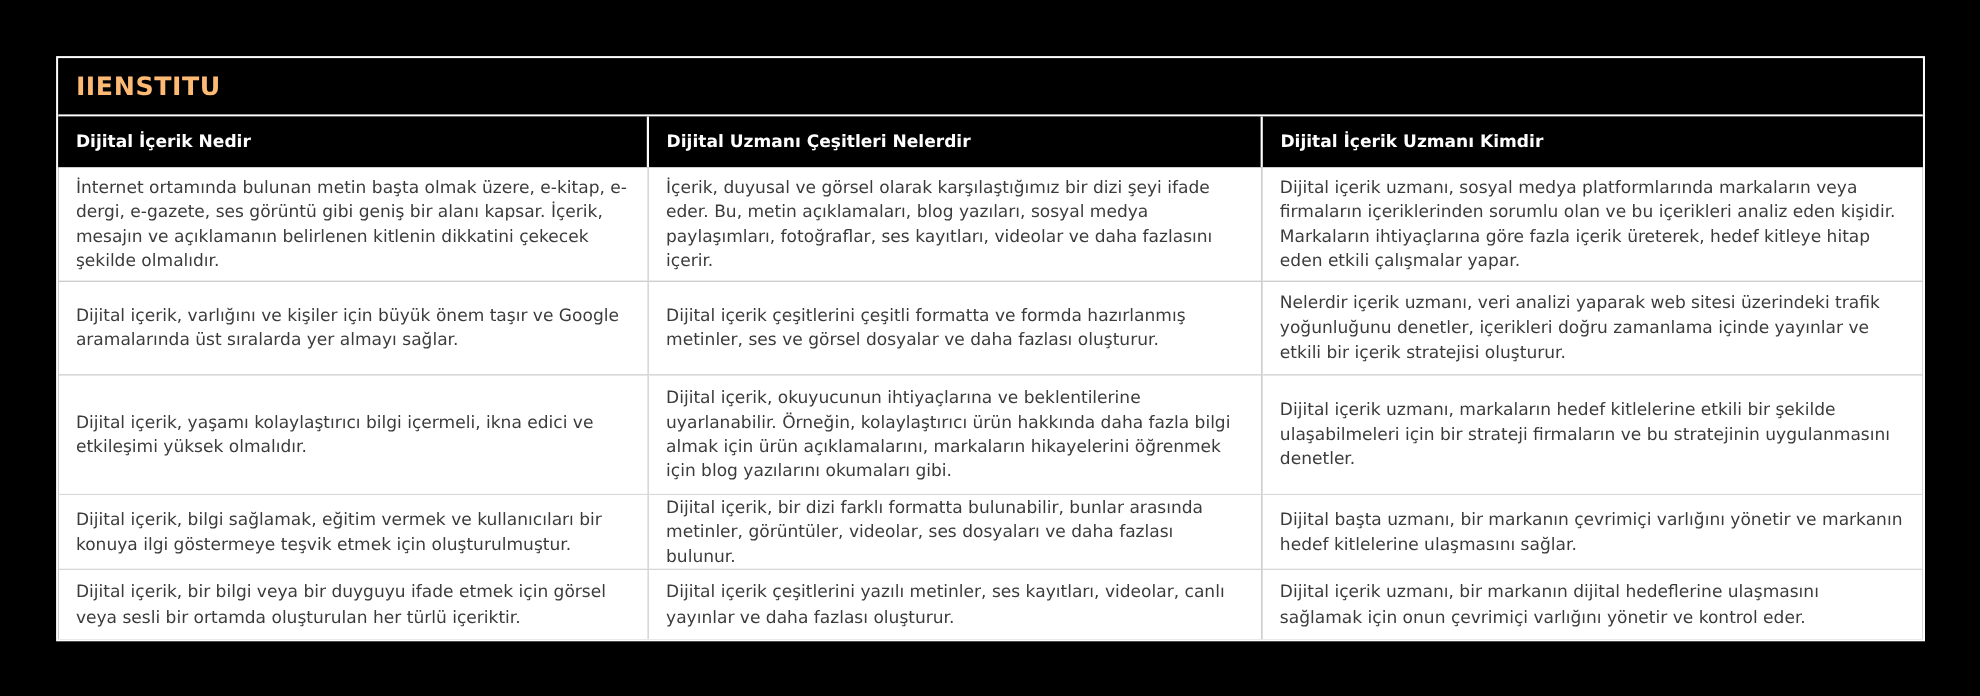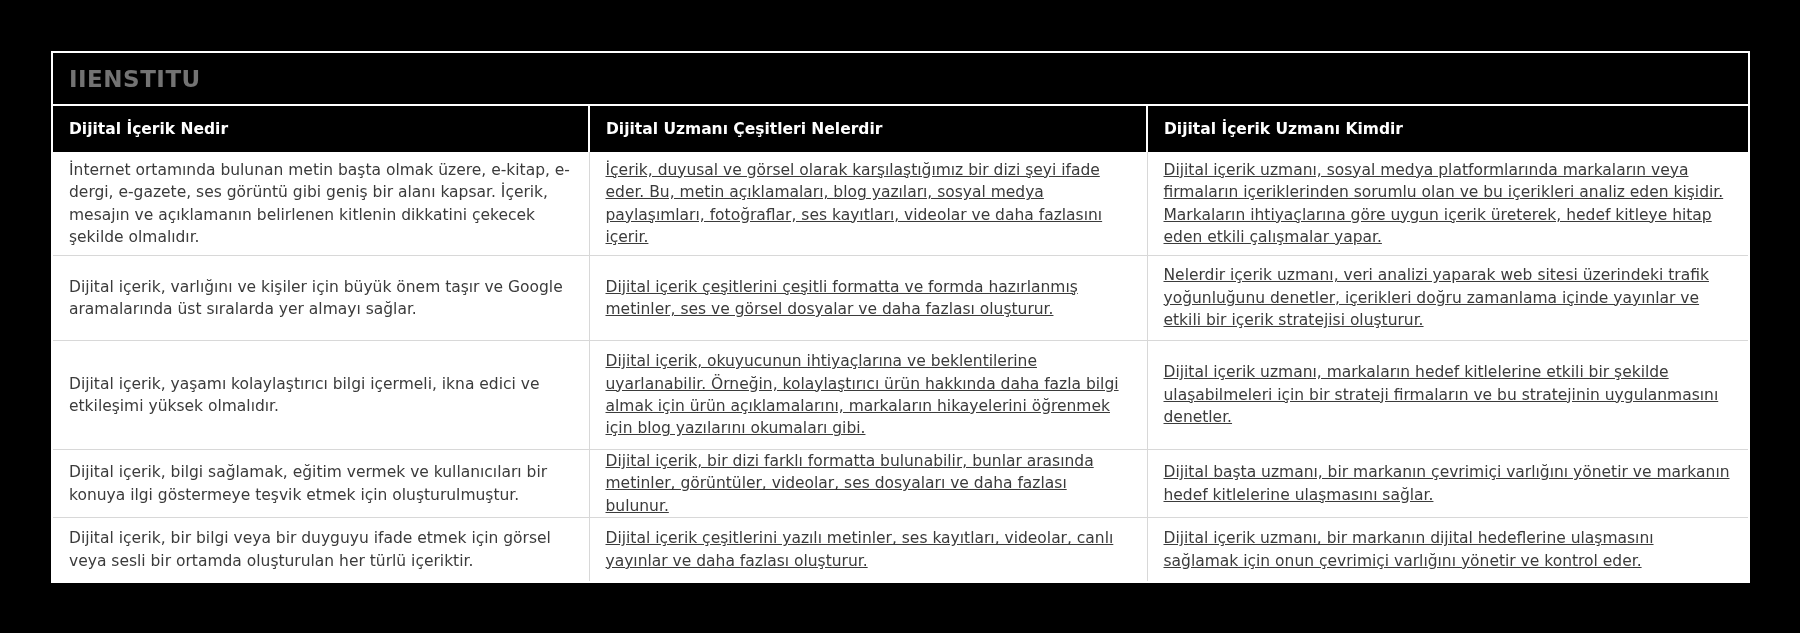--- a/index.html
+++ b/index.html
@@ -22,21 +22,21 @@
   }
   .title-bar {
     height: 51px;
     display: flex;
     align-items: center;
     padding-left: 16px;
     border-bottom: 2px solid #ffffff;
     background: #000000;
   }
   .title-bar .brand {
-    color: #737373;
+    color: #fdba74;
     font-size: 23px;
     font-weight: bold;
     letter-spacing: 0.5px;
   }
   table.content {
     width: 100%;
     border-collapse: collapse;
     table-layout: fixed;
   }
   col.c1 { width: 536px; }
@@ -60,21 +60,20 @@
     background: #ffffff;
     color: #3b3b3b;
     font-size: 15.5px;
     line-height: 1.45;
     text-align: left;
     vertical-align: middle;
     padding: 0 16px;
   }
   tbody td + td {
     border-left: 1px solid #d8d8d8;
-    text-decoration: underline;
   }
   tbody tr + tr td {
     border-top: 1px solid #d8d8d8;
   }
   tbody tr.r1 td { height: 103px; }
   tbody tr.r2 td { height: 84px; }
   tbody tr.r3 td { height: 108px; }
   tbody tr.r4 td { height: 62px; }
   tbody tr.r5 td { height: 63px; }
 </style>
@@ -95,21 +94,21 @@
       <tr>
         <th>Dijital İçerik Nedir</th>
         <th>Dijital Uzmanı Çeşitleri Nelerdir</th>
         <th>Dijital İçerik Uzmanı Kimdir</th>
       </tr>
     </thead>
     <tbody>
       <tr class="r1">
         <td>İnternet ortamında bulunan metin başta olmak üzere, e-kitap, e-dergi, e-gazete, ses görüntü gibi geniş bir alanı kapsar. İçerik, mesajın ve açıklamanın belirlenen kitlenin dikkatini çekecek şekilde olmalıdır.</td>
         <td>İçerik, duyusal ve görsel olarak karşılaştığımız bir dizi şeyi ifade eder. Bu, metin açıklamaları, blog yazıları, sosyal medya paylaşımları, fotoğraflar, ses kayıtları, videolar ve daha fazlasını içerir.</td>
-        <td>Dijital içerik uzmanı, sosyal medya platformlarında markaların veya firmaların içeriklerinden sorumlu olan ve bu içerikleri analiz eden kişidir. Markaların ihtiyaçlarına göre uygun içerik üreterek, hedef kitleye hitap eden etkili çalışmalar yapar.</td>
+        <td>Dijital içerik uzmanı, sosyal medya platformlarında markaların veya firmaların içeriklerinden sorumlu olan ve bu içerikleri analiz eden kişidir. Markaların ihtiyaçlarına göre fazla içerik üreterek, hedef kitleye hitap eden etkili çalışmalar yapar.</td>
       </tr>
       <tr class="r2">
         <td>Dijital içerik, varlığını ve kişiler için büyük önem taşır ve Google aramalarında üst sıralarda yer almayı sağlar.</td>
         <td>Dijital içerik çeşitlerini çeşitli formatta ve formda hazırlanmış metinler, ses ve görsel dosyalar ve daha fazlası oluşturur.</td>
         <td>Nelerdir içerik uzmanı, veri analizi yaparak web sitesi üzerindeki trafik yoğunluğunu denetler, içerikleri doğru zamanlama içinde yayınlar ve etkili bir içerik stratejisi oluşturur.</td>
       </tr>
       <tr class="r3">
         <td>Dijital içerik, yaşamı kolaylaştırıcı bilgi içermeli, ikna edici ve etkileşimi yüksek olmalıdır.</td>
         <td>Dijital içerik, okuyucunun ihtiyaçlarına ve beklentilerine uyarlanabilir. Örneğin, kolaylaştırıcı ürün hakkında daha fazla bilgi almak için ürün açıklamalarını, markaların hikayelerini öğrenmek için blog yazılarını okumaları gibi.</td>
         <td>Dijital içerik uzmanı, markaların hedef kitlelerine etkili bir şekilde ulaşabilmeleri için bir strateji firmaların ve bu stratejinin uygulanmasını denetler.</td>

